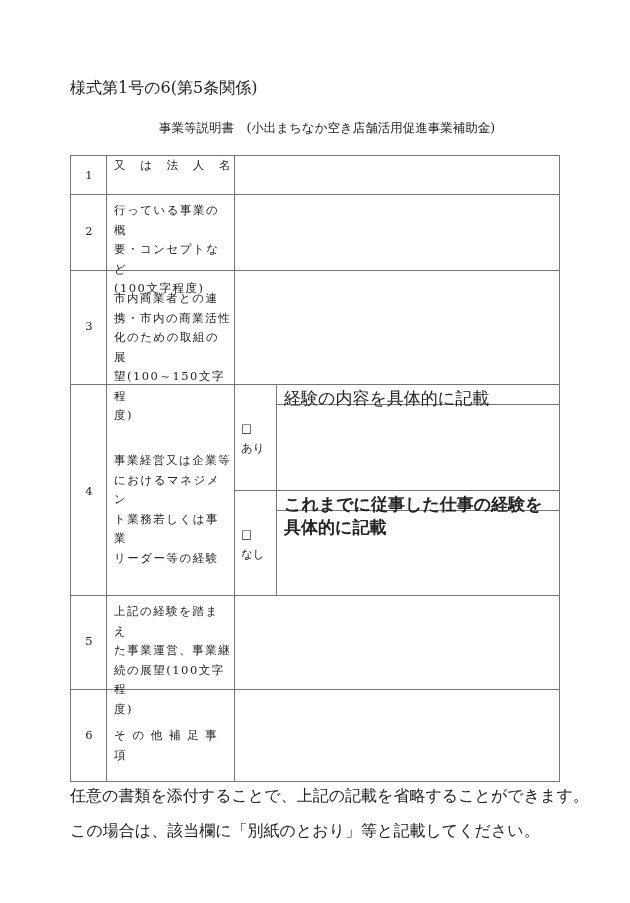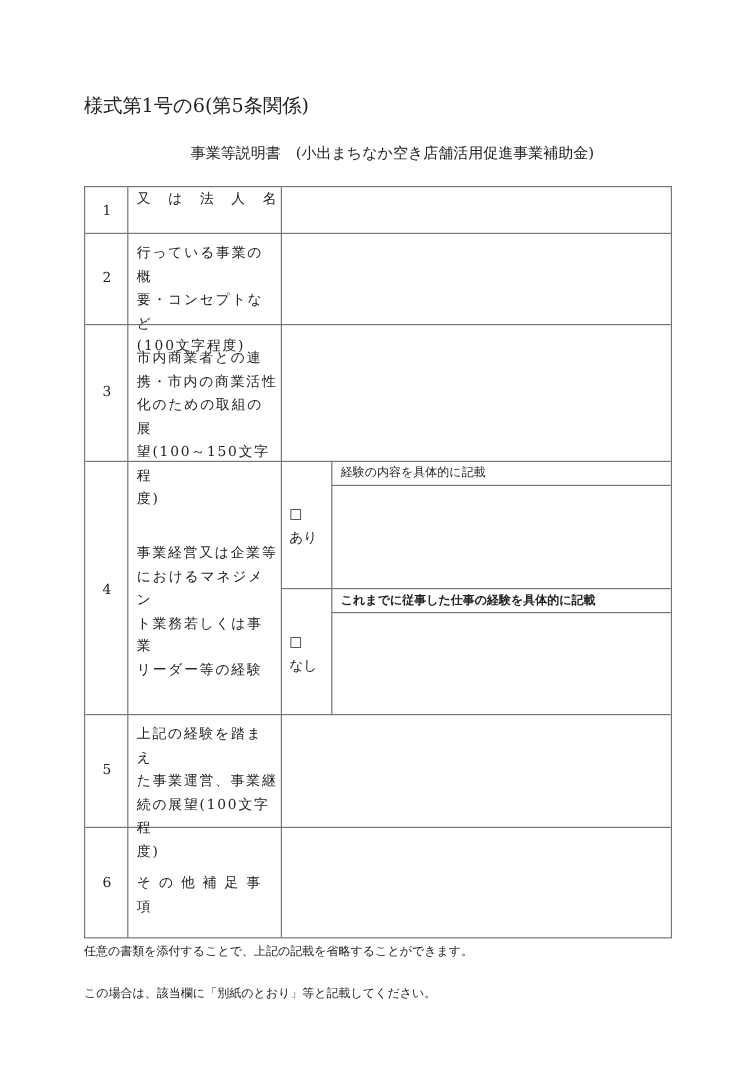--- a/index.html
+++ b/index.html
@@ -6,22 +6,22 @@
   body { width:630px; height:903px; position:relative; font-family:"DejaVu Serif", serif; color:#222; overflow:hidden; }
   .abs { position:absolute; }
   .form-no { left:70px; top:78px; font-size:16px; }
   .title { left:12px; width:630px; top:120px; font-size:12.5px; text-align:center; box-sizing:border-box; }
   .table { left:70px; top:155px; width:490px; height:627px; border:1px solid #777; box-sizing:border-box; }
   .hl { position:absolute; height:0; border-top:1px solid #777; }
   .vl { position:absolute; width:0; border-left:1px solid #777; }
   .num { position:absolute; left:0; width:36px; text-align:center; font-size:11.5px; }
   .lbl { position:absolute; left:43px; width:118px; font-size:11.5px; line-height:19.5px; letter-spacing:1.5px; }
   .just { text-align:justify; text-align-last:justify; }
-  .sub { position:absolute; font-size:10px; }
-  .note { left:70px; font-size:10px; }
+  .sub { position:absolute; font-size:17px; }
+  .note { left:70px; font-size:16px; }
   .chk { position:absolute; font-size:11.5px; line-height:20px; left:170px; }
 </style>
 </head>
 <body>
 
 <div class="abs form-no">様式第1号の6(第5条関係)</div>
 <div class="abs title">事業等説明書　(小出まちなか空き店舗活用促進事業補助金)</div>
 
 <div class="abs table">
 

